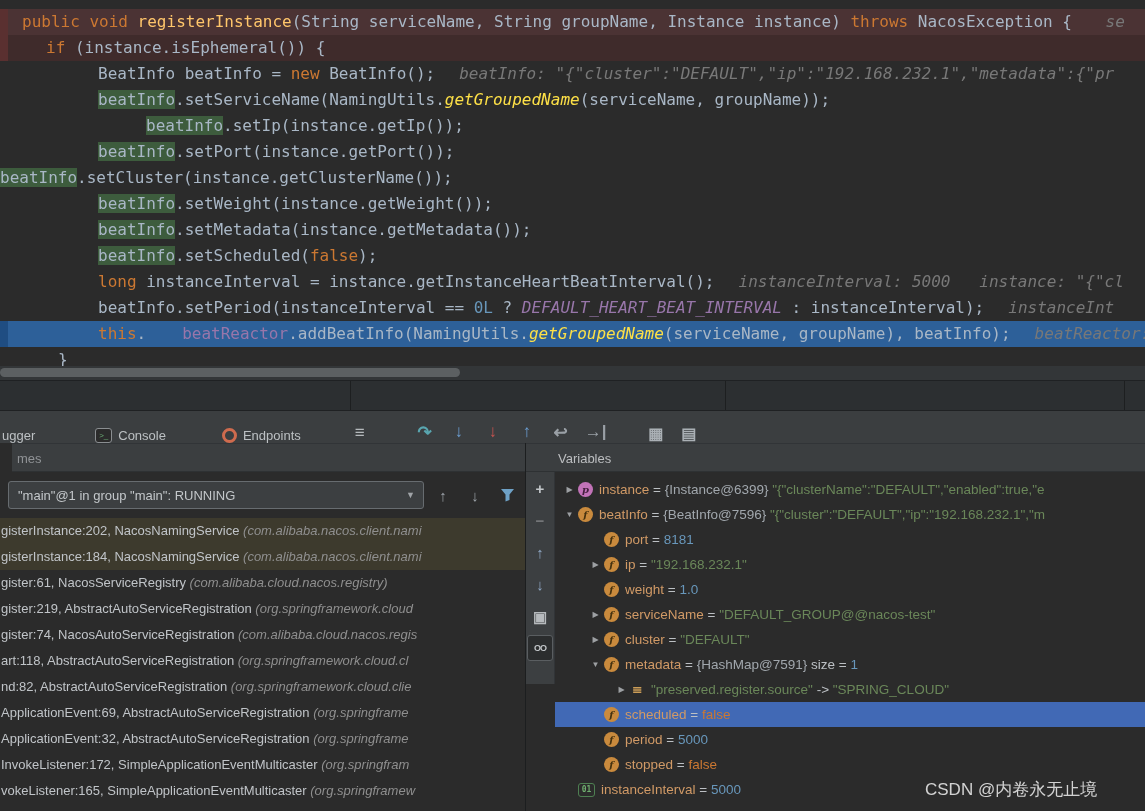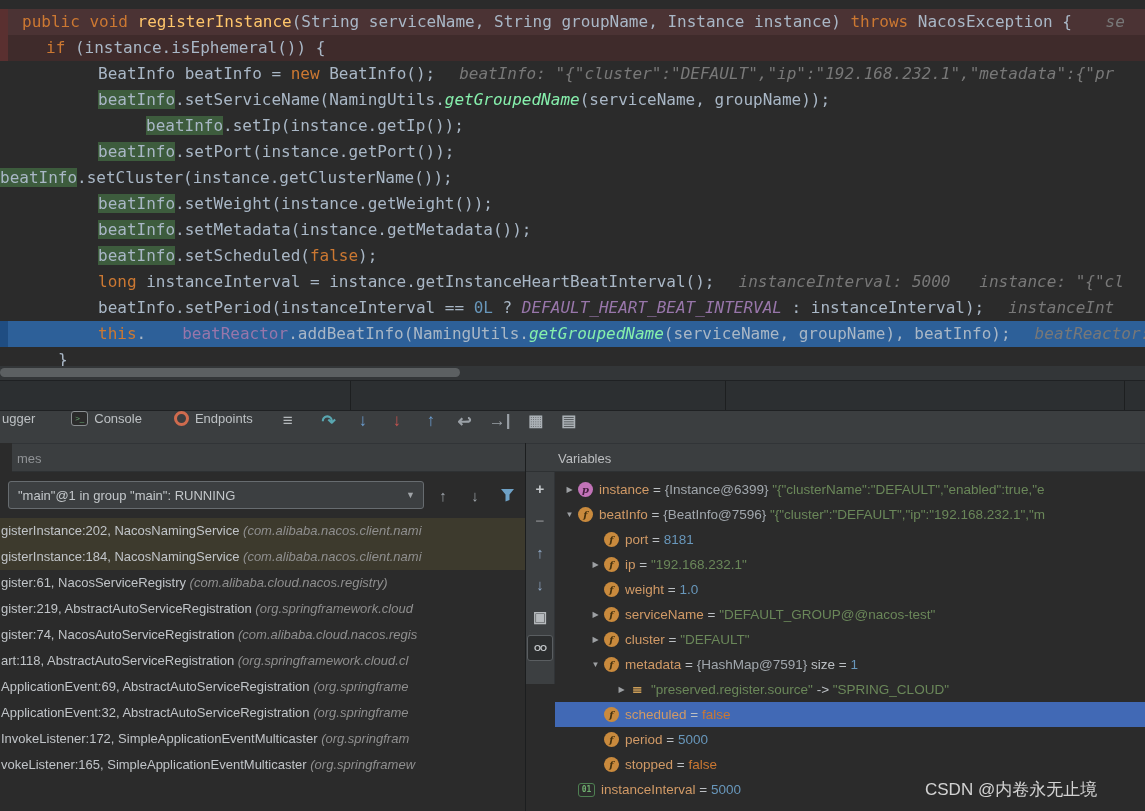--- a/index.html
+++ b/index.html
@@ -14,36 +14,36 @@
   .code-line.bg-bp2{background:#3f2b2b;}
   .code-line.bg-exec{background:#2d6099;}
   .code-line.bg-bp1::before,.code-line.bg-bp2::before{content:"";position:absolute;left:0;top:0;bottom:0;width:8px;background:#5a3030;}
   .code-line.bg-exec::before{content:"";position:absolute;left:0;top:0;bottom:0;width:8px;background:#1f4d82;}
   .tok-kw{color:#cc7832;}
   .tok-mdecl{color:#ffc66b;}
   .tok-plain{color:#a9b7c6;}
   .tok-num{color:#6897bb;}
   .tok-field{color:#9876aa;margin-left:36px;}
   .tok-const{color:#9876aa;font-style:italic;}
-  .tok-staticm{color:#86efac;font-style:italic;}
+  .tok-staticm{color:#fde047;font-style:italic;}
   .tok-hl{color:#a9b7c6;background:#3d5c3d;}
   .tok-hint{color:#787878;font-style:italic;}
   .inline-hint{margin-left:24px;}
   .hscrollbar{position:absolute;left:0;bottom:0;width:1145px;height:14px;background:#333638;}
   .hscrollbar .thumb{position:absolute;top:2px;height:9px;border-radius:5px;background:#5c6062;}
 
   
   .gap-strip{position:absolute;top:380px;left:0;width:1145px;height:31px;background:#2c2f31;
              border-top:1px solid #1f2123;border-bottom:1px solid #1f2123;box-sizing:border-box;}
   .gap-strip .vsep{position:absolute;top:0;bottom:0;width:1px;background:#1d1f20;}
   .vsep.s1{left:350px;} .vsep.s2{left:725px;} .vsep.s3{left:1124px;}
 
   
   .debug-tabs{position:absolute;top:411px;left:0;width:1145px;height:32px;background:#3b3e40;
-              display:flex;align-items:flex-start;color:#bcc0c3;font-size:13px;}
+              display:flex;align-items:flex-end;color:#bcc0c3;font-size:13px;gap:24px;}
   .tab.partial{margin-left:2px;}
   .tab{display:flex;align-items:center;gap:6px;}
   .tab.console{margin-left:36px;} .tab.endpoints{margin-left:32px;}
   .tab-icon.console{width:15px;height:13px;border:1px solid #8a8e91;border-radius:3px;display:inline-flex;
                     align-items:center;justify-content:center;font-size:8px;line-height:1;color:#6aab73;background:#2b2b2b;}
   .tab-icon.endpoints{width:9px;height:9px;border:3px solid #cf6b4e;border-radius:50%;box-sizing:content-box;background:transparent;}
   .hamburger{margin-left:30px;font-size:17px;color:#b5b9bc;cursor:default;}
   #debug-actions{display:flex;gap:14px;margin-left:26px;font-size:17px;}
   #debug-actions2{display:flex;gap:13px;margin-left:17px;font-size:16px;}
   .dbg-action{width:20px;text-align:center;font-weight:bold;}
@@ -176,20 +176,21 @@
         </svg>
       </span>
     </div>
     <div id="frames-list">
         <div class="frame-row tinted"><span class="frame-text">gisterInstance:202, NacosNamingService </span><span class="frame-pkg">(com.alibaba.nacos.client.nami</span></div>
         <div class="frame-row tinted"><span class="frame-text">gisterInstance:184, NacosNamingService </span><span class="frame-pkg">(com.alibaba.nacos.client.nami</span></div>
         <div class="frame-row"><span class="frame-text">gister:61, NacosServiceRegistry </span><span class="frame-pkg">(com.alibaba.cloud.nacos.registry)</span></div>
         <div class="frame-row"><span class="frame-text">gister:219, AbstractAutoServiceRegistration </span><span class="frame-pkg">(org.springframework.cloud</span></div>
         <div class="frame-row"><span class="frame-text">gister:74, NacosAutoServiceRegistration </span><span class="frame-pkg">(com.alibaba.cloud.nacos.regis</span></div>
         <div class="frame-row"><span class="frame-text">art:118, AbstractAutoServiceRegistration </span><span class="frame-pkg">(org.springframework.cloud.cl</span></div>
+        <div class="frame-row"><span class="frame-text">nd:82, AbstractAutoServiceRegistration </span><span class="frame-pkg">(org.springframework.cloud.clie</span></div>
         <div class="frame-row"><span class="frame-text">ApplicationEvent:69, AbstractAutoServiceRegistration </span><span class="frame-pkg">(org.springframe</span></div>
         <div class="frame-row"><span class="frame-text">ApplicationEvent:32, AbstractAutoServiceRegistration </span><span class="frame-pkg">(org.springframe</span></div>
         <div class="frame-row"><span class="frame-text">InvokeListener:172, SimpleApplicationEventMulticaster </span><span class="frame-pkg">(org.springfram</span></div>
         <div class="frame-row"><span class="frame-text">vokeListener:165, SimpleApplicationEventMulticaster </span><span class="frame-pkg">(org.springframew</span></div>
       </div>
   </div>
 
   <div class="vars-panel">
     <div id="vars-toolbar">
         <div class="vtool">

